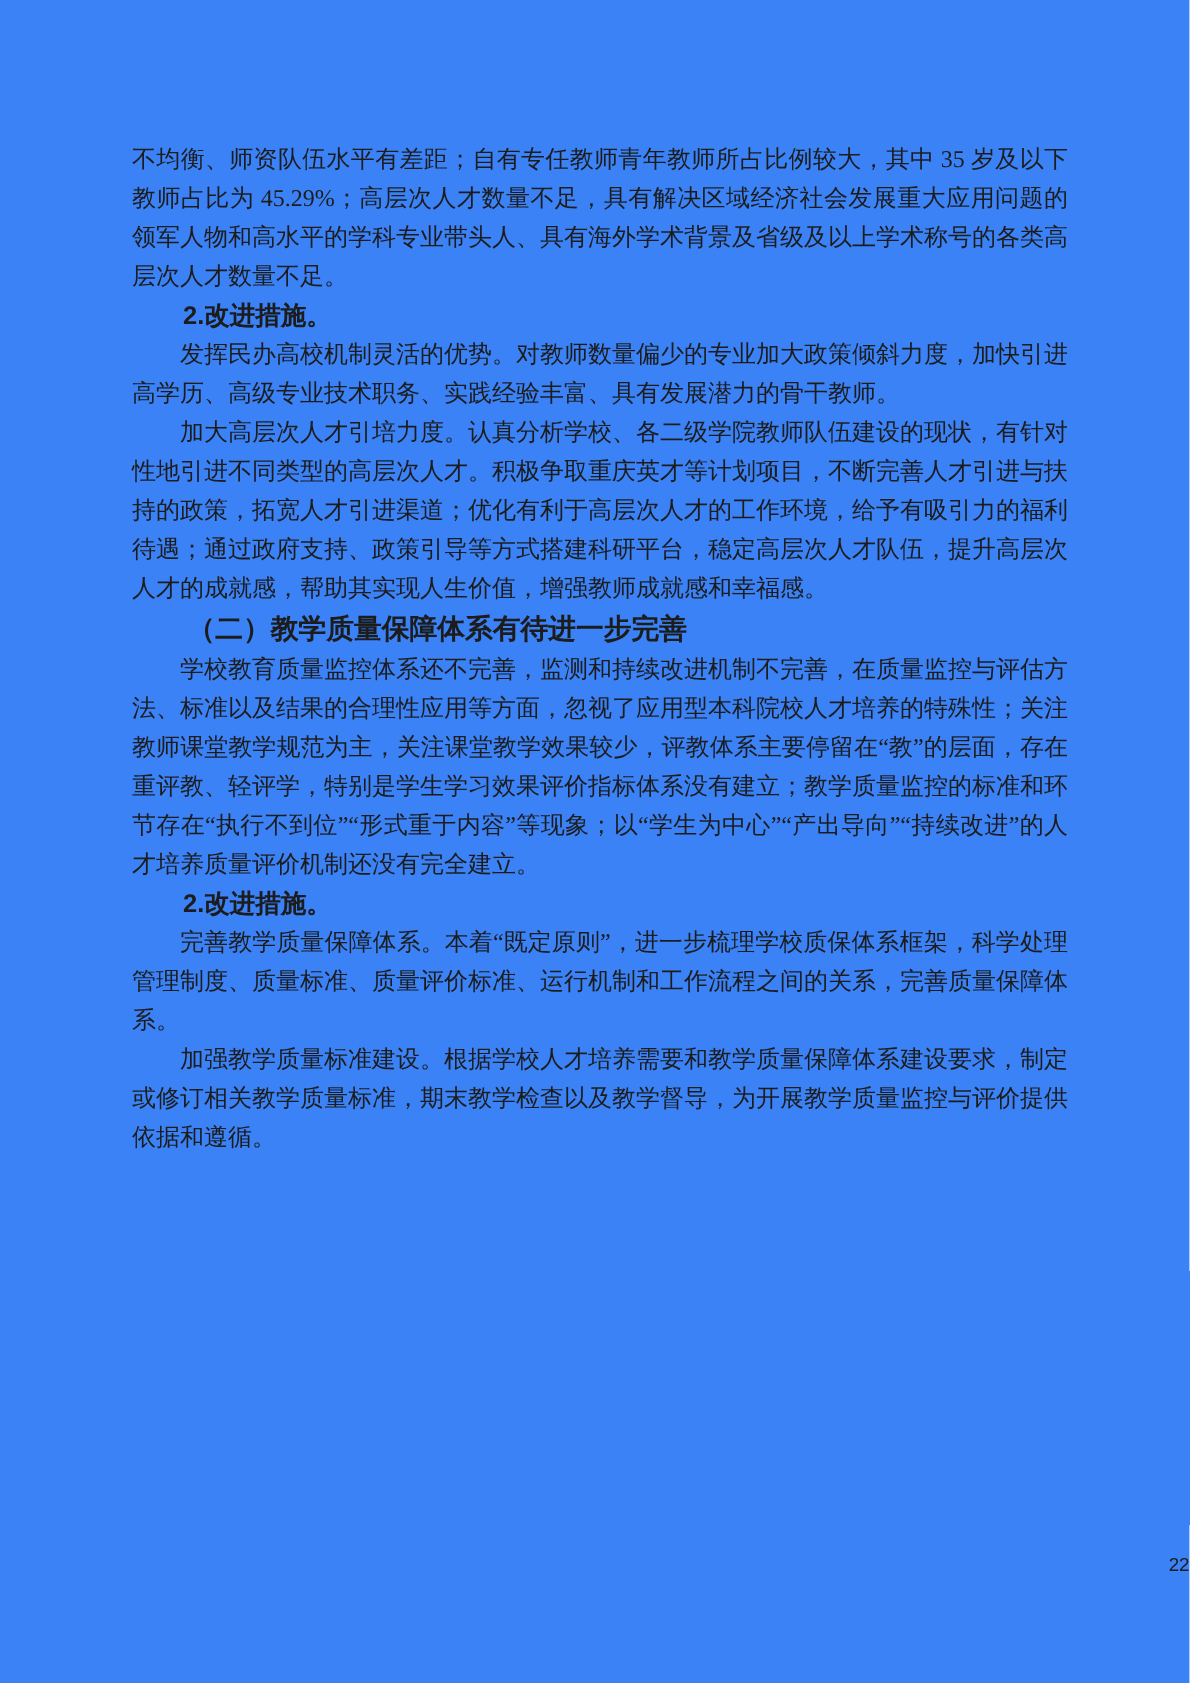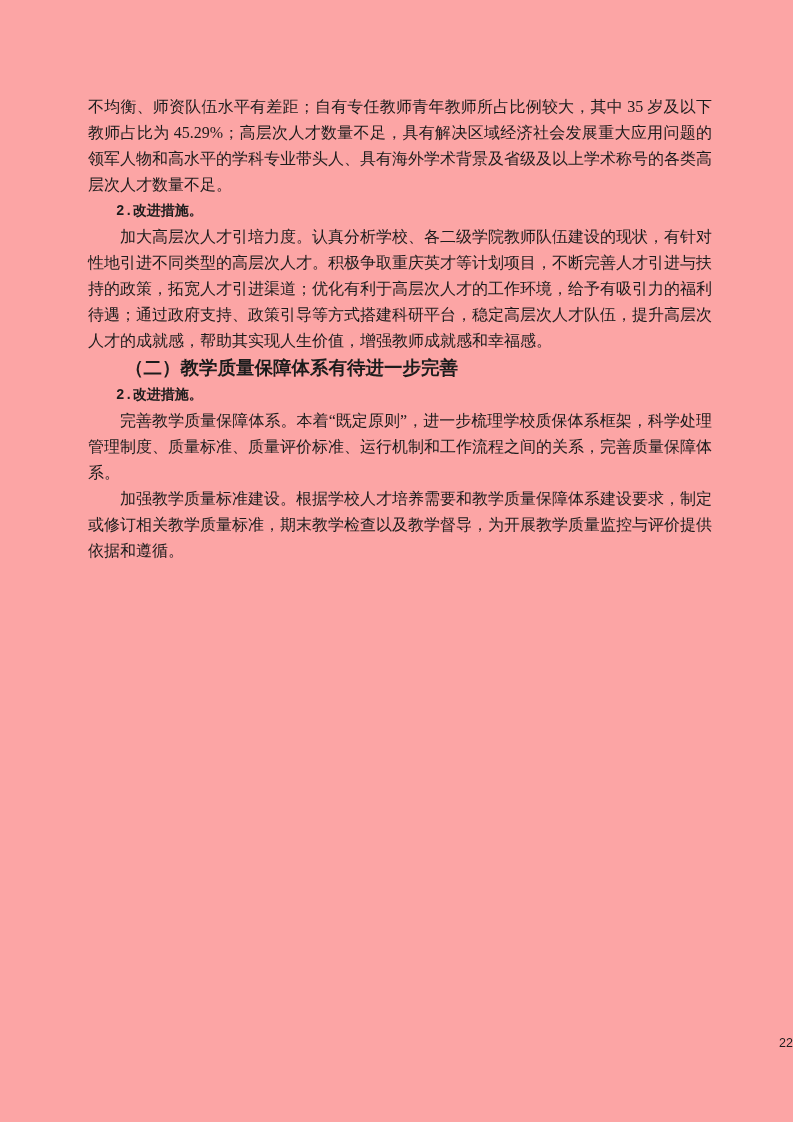--- a/index.html
+++ b/index.html
@@ -4,21 +4,21 @@
 <style>
   html, body {
     margin: 0;
     padding: 0;
     background: #ffffff;
   }
   .page {
     position: relative;
     width: 793px;
     height: 1122px;
-    background: #fca5a5;
+    background: #3b82f6;
     overflow: hidden;
     font-family: "Liberation Serif", "DejaVu Serif", serif;
     color: #1c1c1c;
   }
   .content {
     position: absolute;
     left: 88px;
     top: 94px;
     width: 624px;
     font-size: 16px;
@@ -31,22 +31,22 @@
     word-break: break-all;
   }
   .content p.continuation {
     text-indent: 0;
   }
   .num-label {
     margin: 0;
     font-weight: bold;
     text-indent: 0;
     text-align: left;
-    font-family: Liberation Mono, monospace;
-    font-size: 14px;
+    font-family: Liberation Sans, sans-serif;
+    font-size: 17px;
   }
   .section-heading {
     margin: 13px 0 9px 0;
     font-weight: bold;
     font-size: 18.5px;
     line-height: 28px;
     text-indent: 0;
     text-align: left;
     font-family: Liberation Serif, serif;
   }
@@ -64,27 +64,29 @@
 </head>
 <body>
 
 <div class="page">
   <div class="content">
 
     <p class="continuation">不均衡、师资队伍水平有差距；自有专任教师青年教师所占比例较大，其中 35 岁及以下教师占比为 45.29%；高层次人才数量不足，具有解决区域经济社会发展重大应用问题的领军人物和高水平的学科专业带头人、具有海外学术背景及省级及以上学术称号的各类高层次人才数量不足。</p>
 
     <p class="num-label">2.改进措施。</p>
 
+    <p>发挥民办高校机制灵活的优势。对教师数量偏少的专业加大政策倾斜力度，加快引进高学历、高级专业技术职务、实践经验丰富、具有发展潜力的骨干教师。</p>
 
 
     <p>加大高层次人才引培力度。认真分析学校、各二级学院教师队伍建设的现状，有针对性地引进不同类型的高层次人才。积极争取重庆英才等计划项目，不断完善人才引进与扶持的政策，拓宽人才引进渠道；优化有利于高层次人才的工作环境，给予有吸引力的福利待遇；通过政府支持、政策引导等方式搭建科研平台，稳定高层次人才队伍，提升高层次人才的成就感，帮助其实现人生价值，增强教师成就感和幸福感。</p>
 
     <p class="section-heading">（二）教学质量保障体系有待进一步完善</p>
 
 
+    <p>学校教育质量监控体系还不完善，监测和持续改进机制不完善，在质量监控与评估方法、标准以及结果的合理性应用等方面，忽视了应用型本科院校人才培养的特殊性；关注教师课堂教学规范为主，关注课堂教学效果较少，评教体系主要停留在“教”的层面，存在重评教、轻评学，特别是学生学习效果评价指标体系没有建立；教学质量监控的标准和环节存在“执行不到位”“形式重于内容”等现象；以“学生为中心”“产出导向”“持续改进”的人才培养质量评价机制还没有完全建立。</p>
 
     <p class="num-label">2.改进措施。</p>
 
     <p>完善教学质量保障体系。本着“既定原则”，进一步梳理学校质保体系框架，科学处理管理制度、质量标准、质量评价标准、运行机制和工作流程之间的关系，完善质量保障体系。</p>
 
     <p>加强教学质量标准建设。根据学校人才培养需要和教学质量保障体系建设要求，制定或修订相关教学质量标准，期末教学检查以及教学督导，为开展教学质量监控与评价提供依据和遵循。</p>
 
 
   </div>
 

